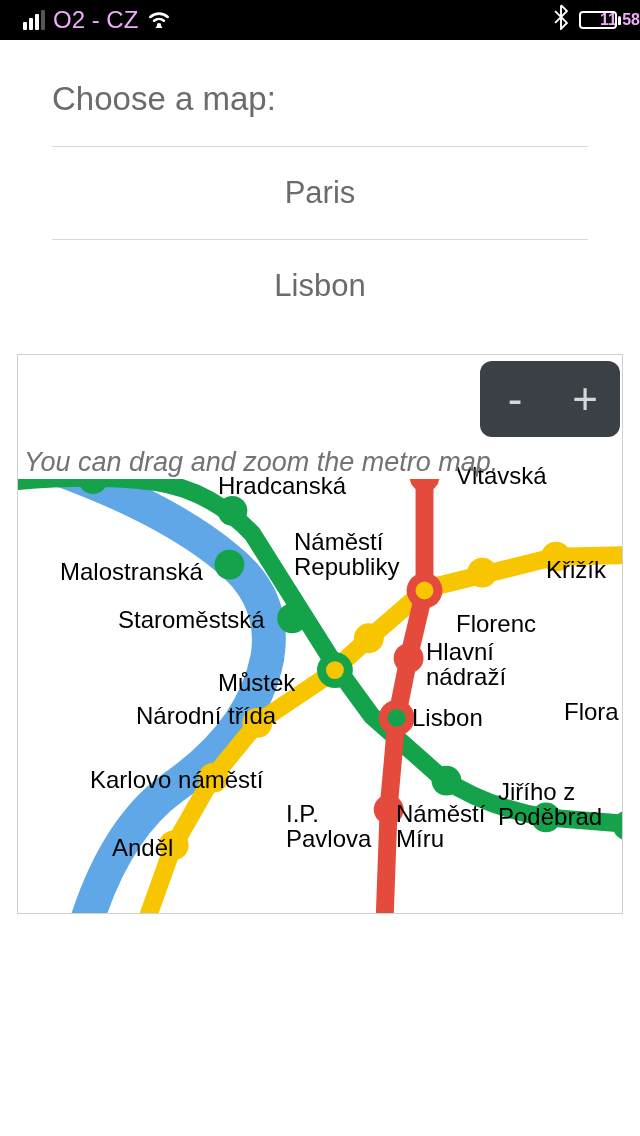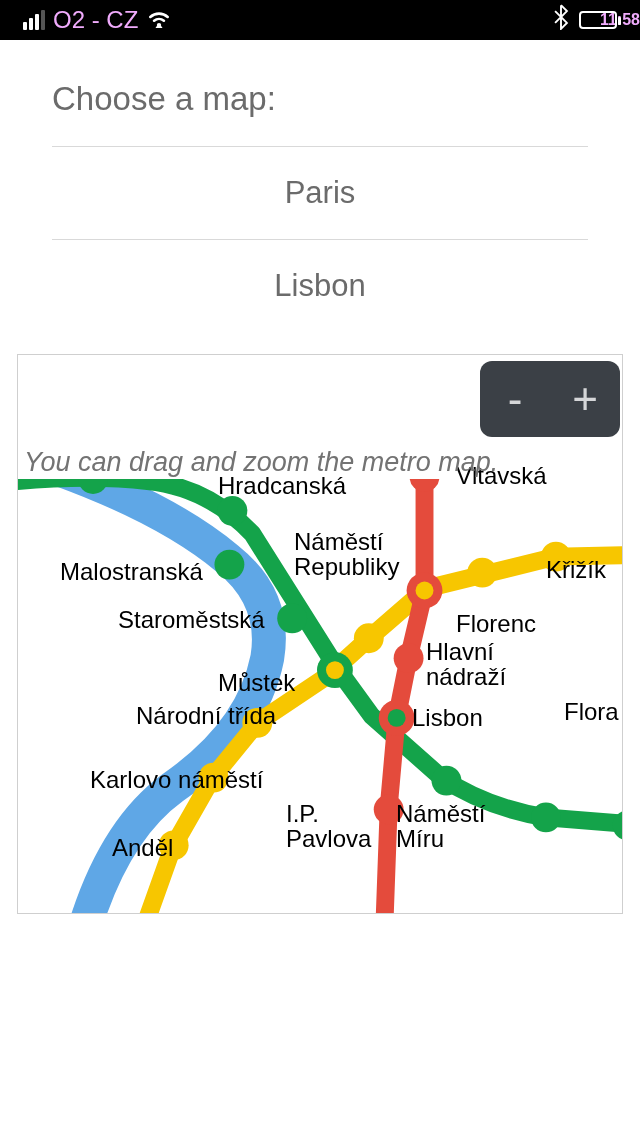--- a/index.html
+++ b/index.html
@@ -215,17 +215,19 @@
     <div class="stn-lbl" style="left:276px; top:50px;">Náměstí
 Republiky</div>
     <div class="stn-lbl" style="left:438px; top:132px;">Florenc</div>
     <div class="stn-lbl" style="left:408px; top:160px;">Hlavní
 nádraží</div>
     <div class="stn-lbl" style="left:394px; top:226px;">Lisbon</div>
     <div class="stn-lbl" style="left:268px; top:322px; ">I.P.
 Pavlova</div>
     <div class="stn-lbl" style="left:378px; top:322px;">Náměstí
 Míru</div>
+    <div class="stn-lbl" style="left:480px; top:300px;">Jiřího z
+Poděbrad</div>
     <div class="stn-lbl" style="left:546px; top:220px;">Flora</div>
     <div class="stn-lbl" style="left:528px; top:78px;">Křižík</div>
     <div class="stn-lbl" style="left:438px; top:-16px;">Vltavská</div>
   </div>
 </div>
 
 </body></html>

